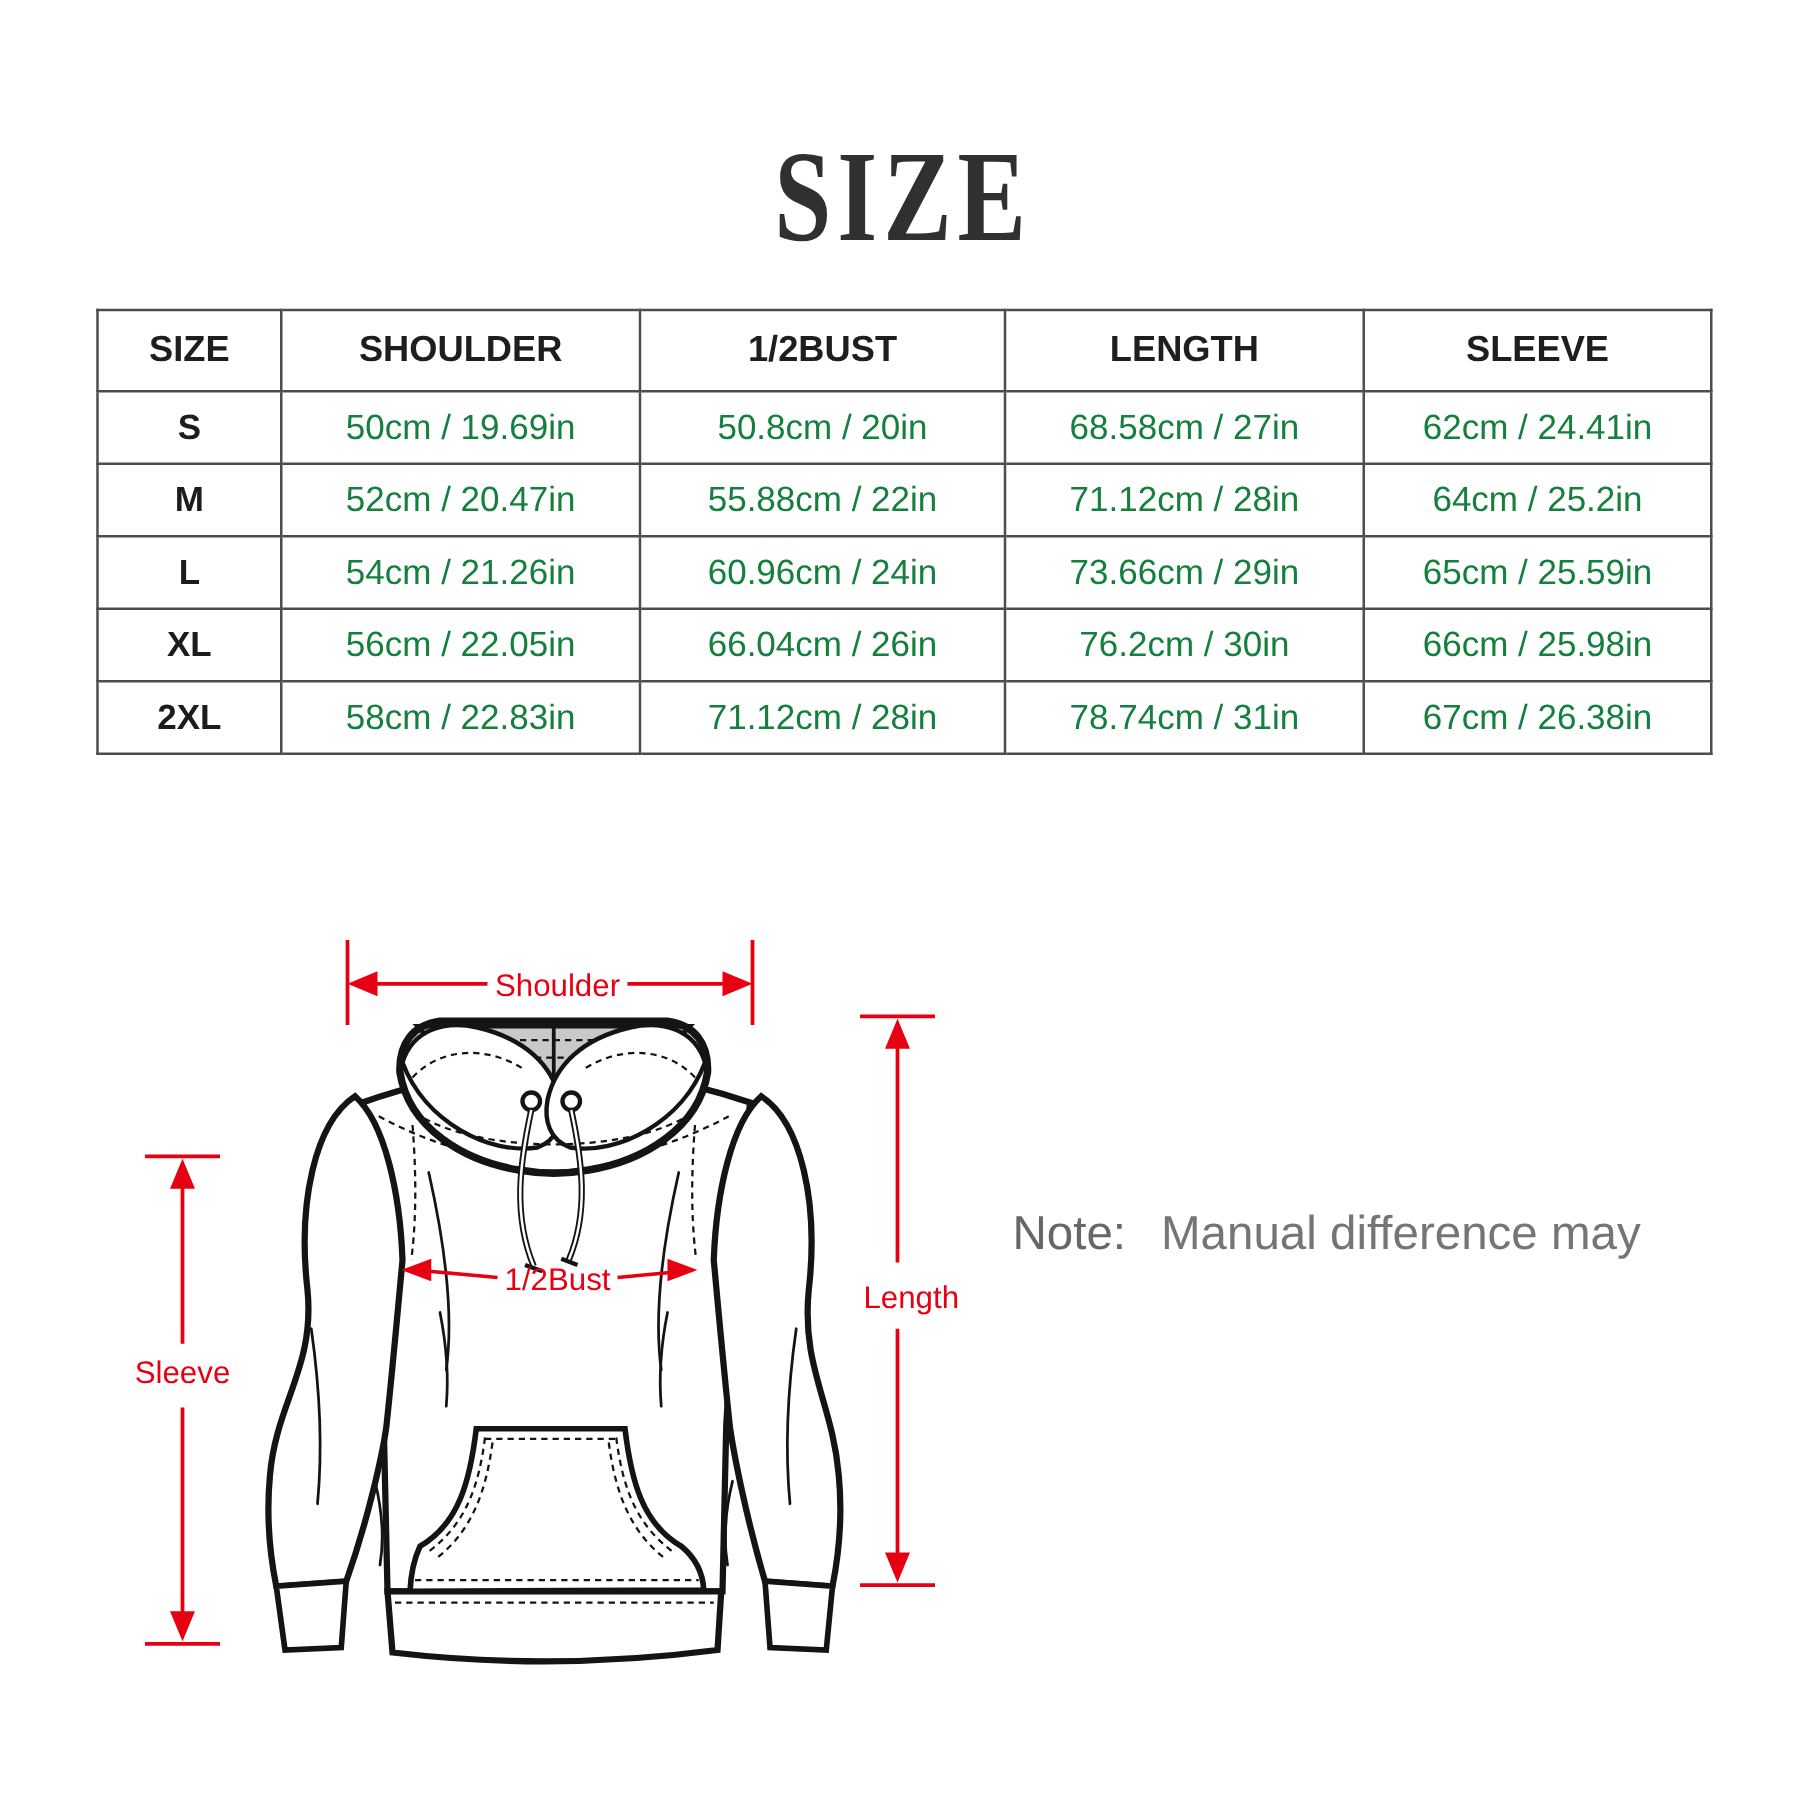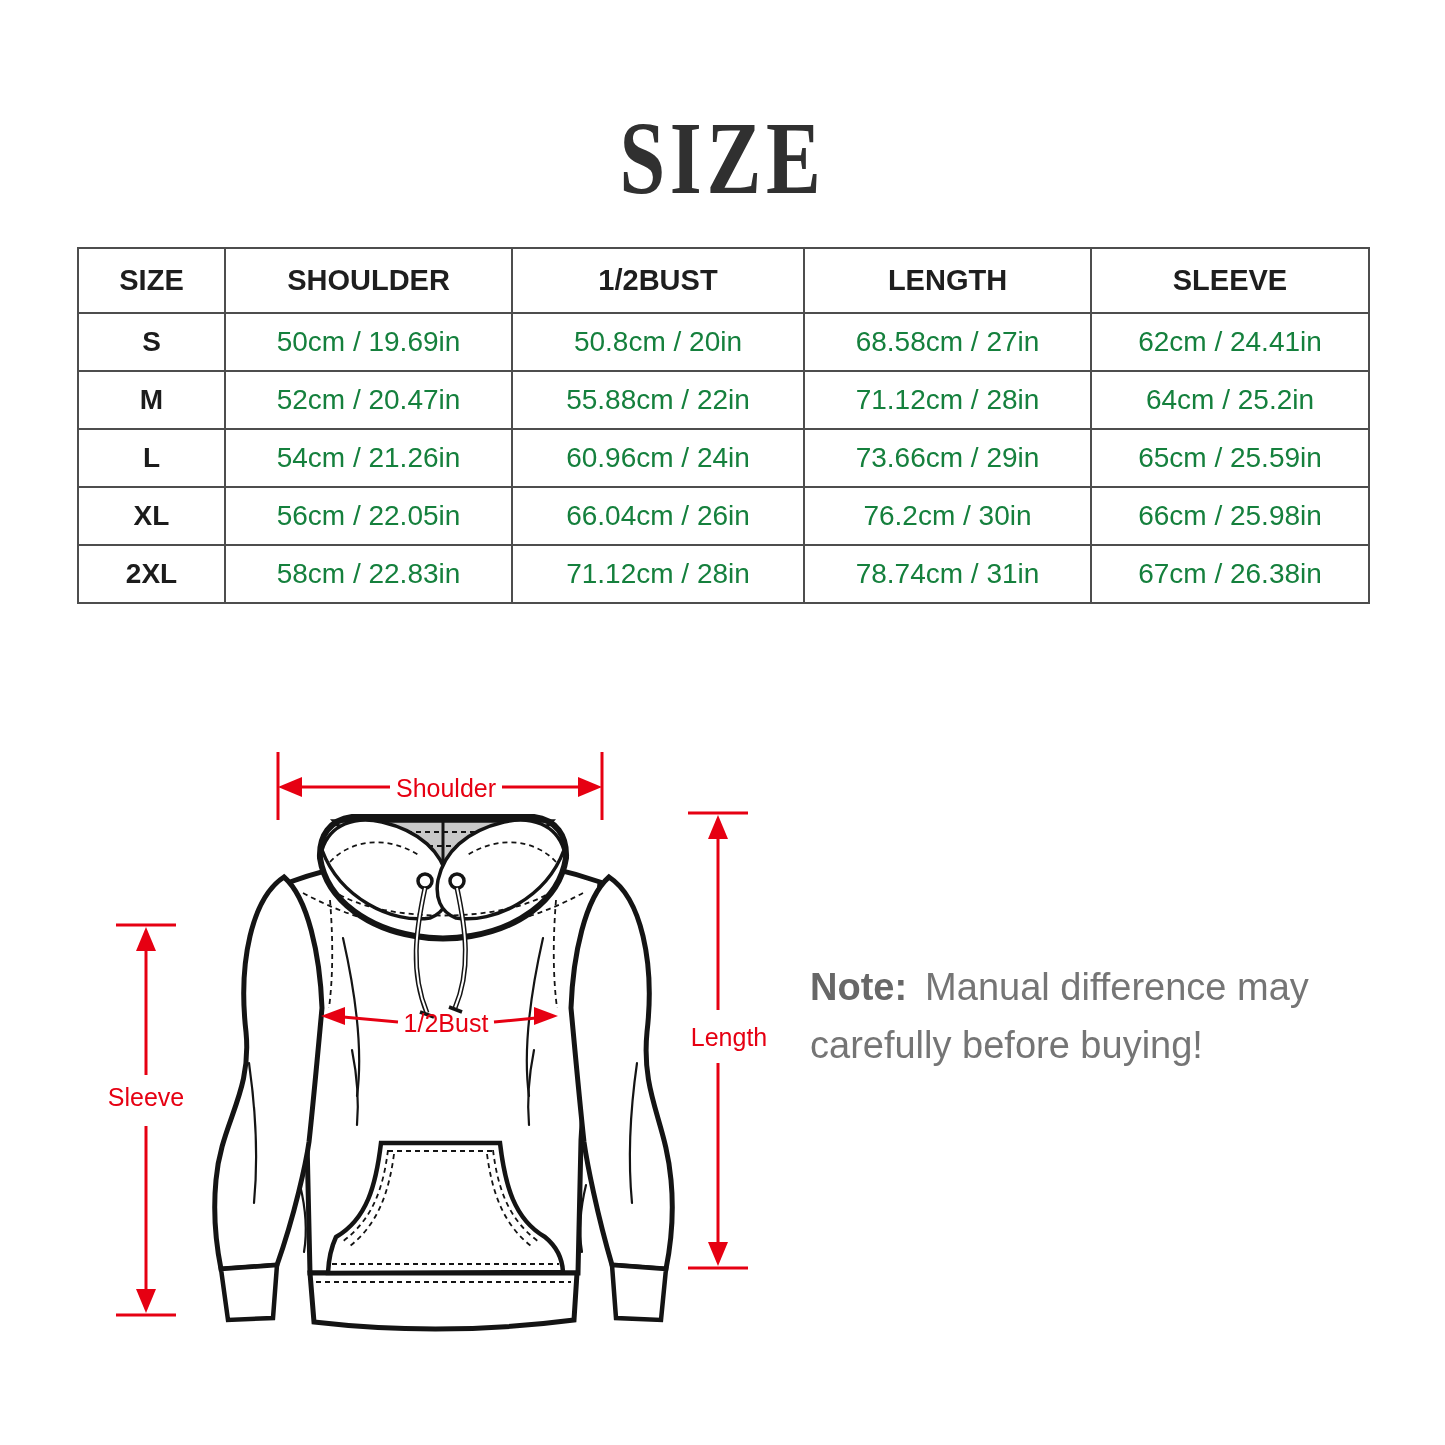--- a/index.html
+++ b/index.html
@@ -61,21 +61,21 @@
     fill: var(--accent);
     font-family: "Liberation Sans", sans-serif;
     font-size: 25px;
   }
 
   .note {
     position: absolute; left: 810px; top: 958px; width: 580px;
     font-size: 38px; line-height: 58px; color: #757575;
   }
   .note-line { white-space: nowrap; }
-  .note-label { font-weight: bold; color: #676767; margin-right: 18px; }
+  .note-label { font-weight: normal; color: #676767; margin-right: 28px; }
 </style>
 </head>
 <body>
 
 <div class="page-title"><span>SIZE</span></div>
 
 <table class="size-table">
   <colgroup>
     <col class="col-size">
       <col class="col-shoulder">
@@ -222,14 +222,13 @@
     <text class="red-label" x="729" y="1046" text-anchor="middle">Length</text>
     <line class="redline" x1="718" y1="1063" x2="718" y2="1246"></line>
     <polygon class="redfill" points="718,1266 708,1242 728,1242"></polygon>
   </g>
 </svg>
 
 <div class="note">
   <div class="note-line">
     <span class="note-label">Note:</span><span>Manual difference may</span>
   </div>
-  <div class="note-line">carefully before buying!</div>
 </div>
 
 </body></html>

